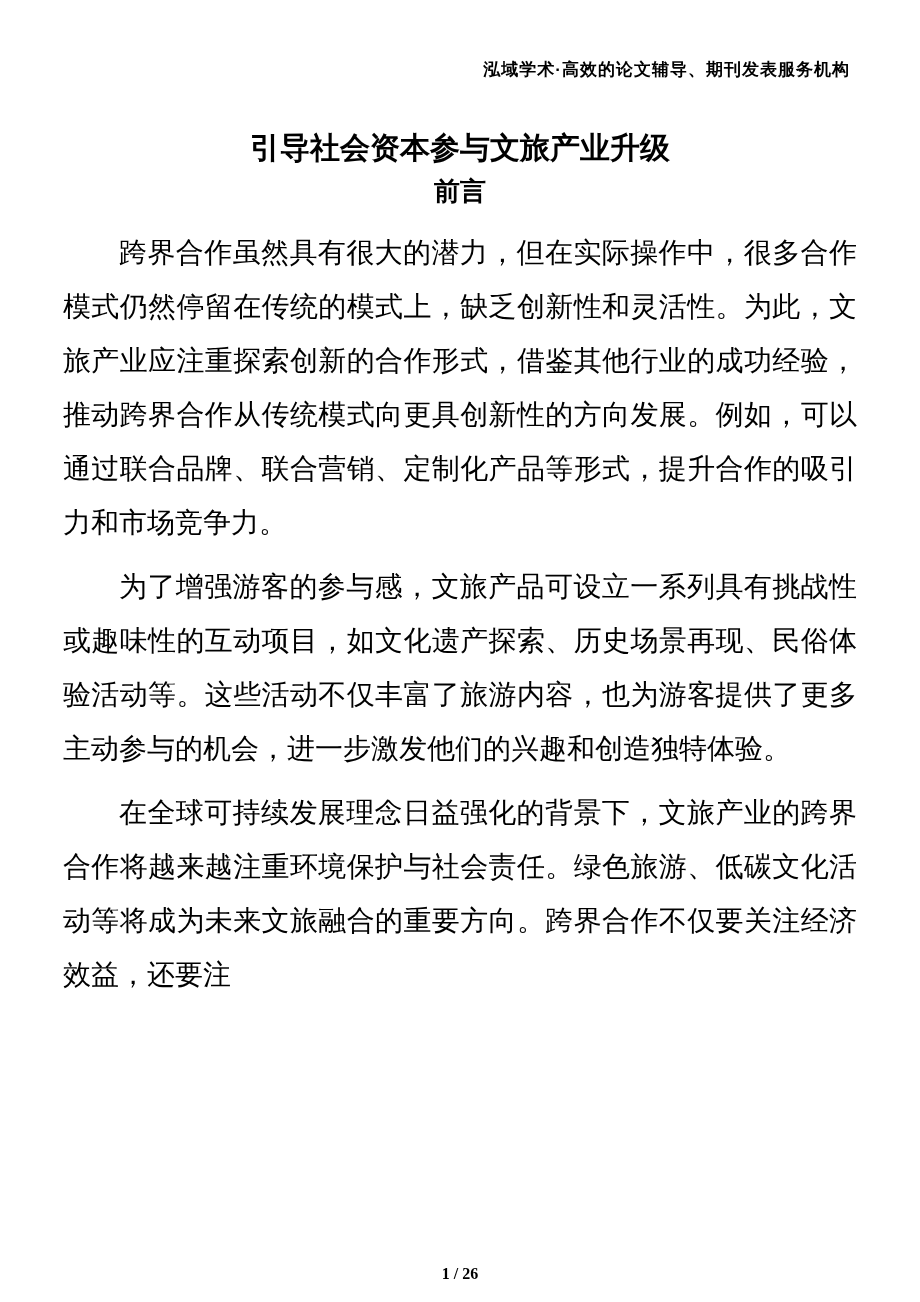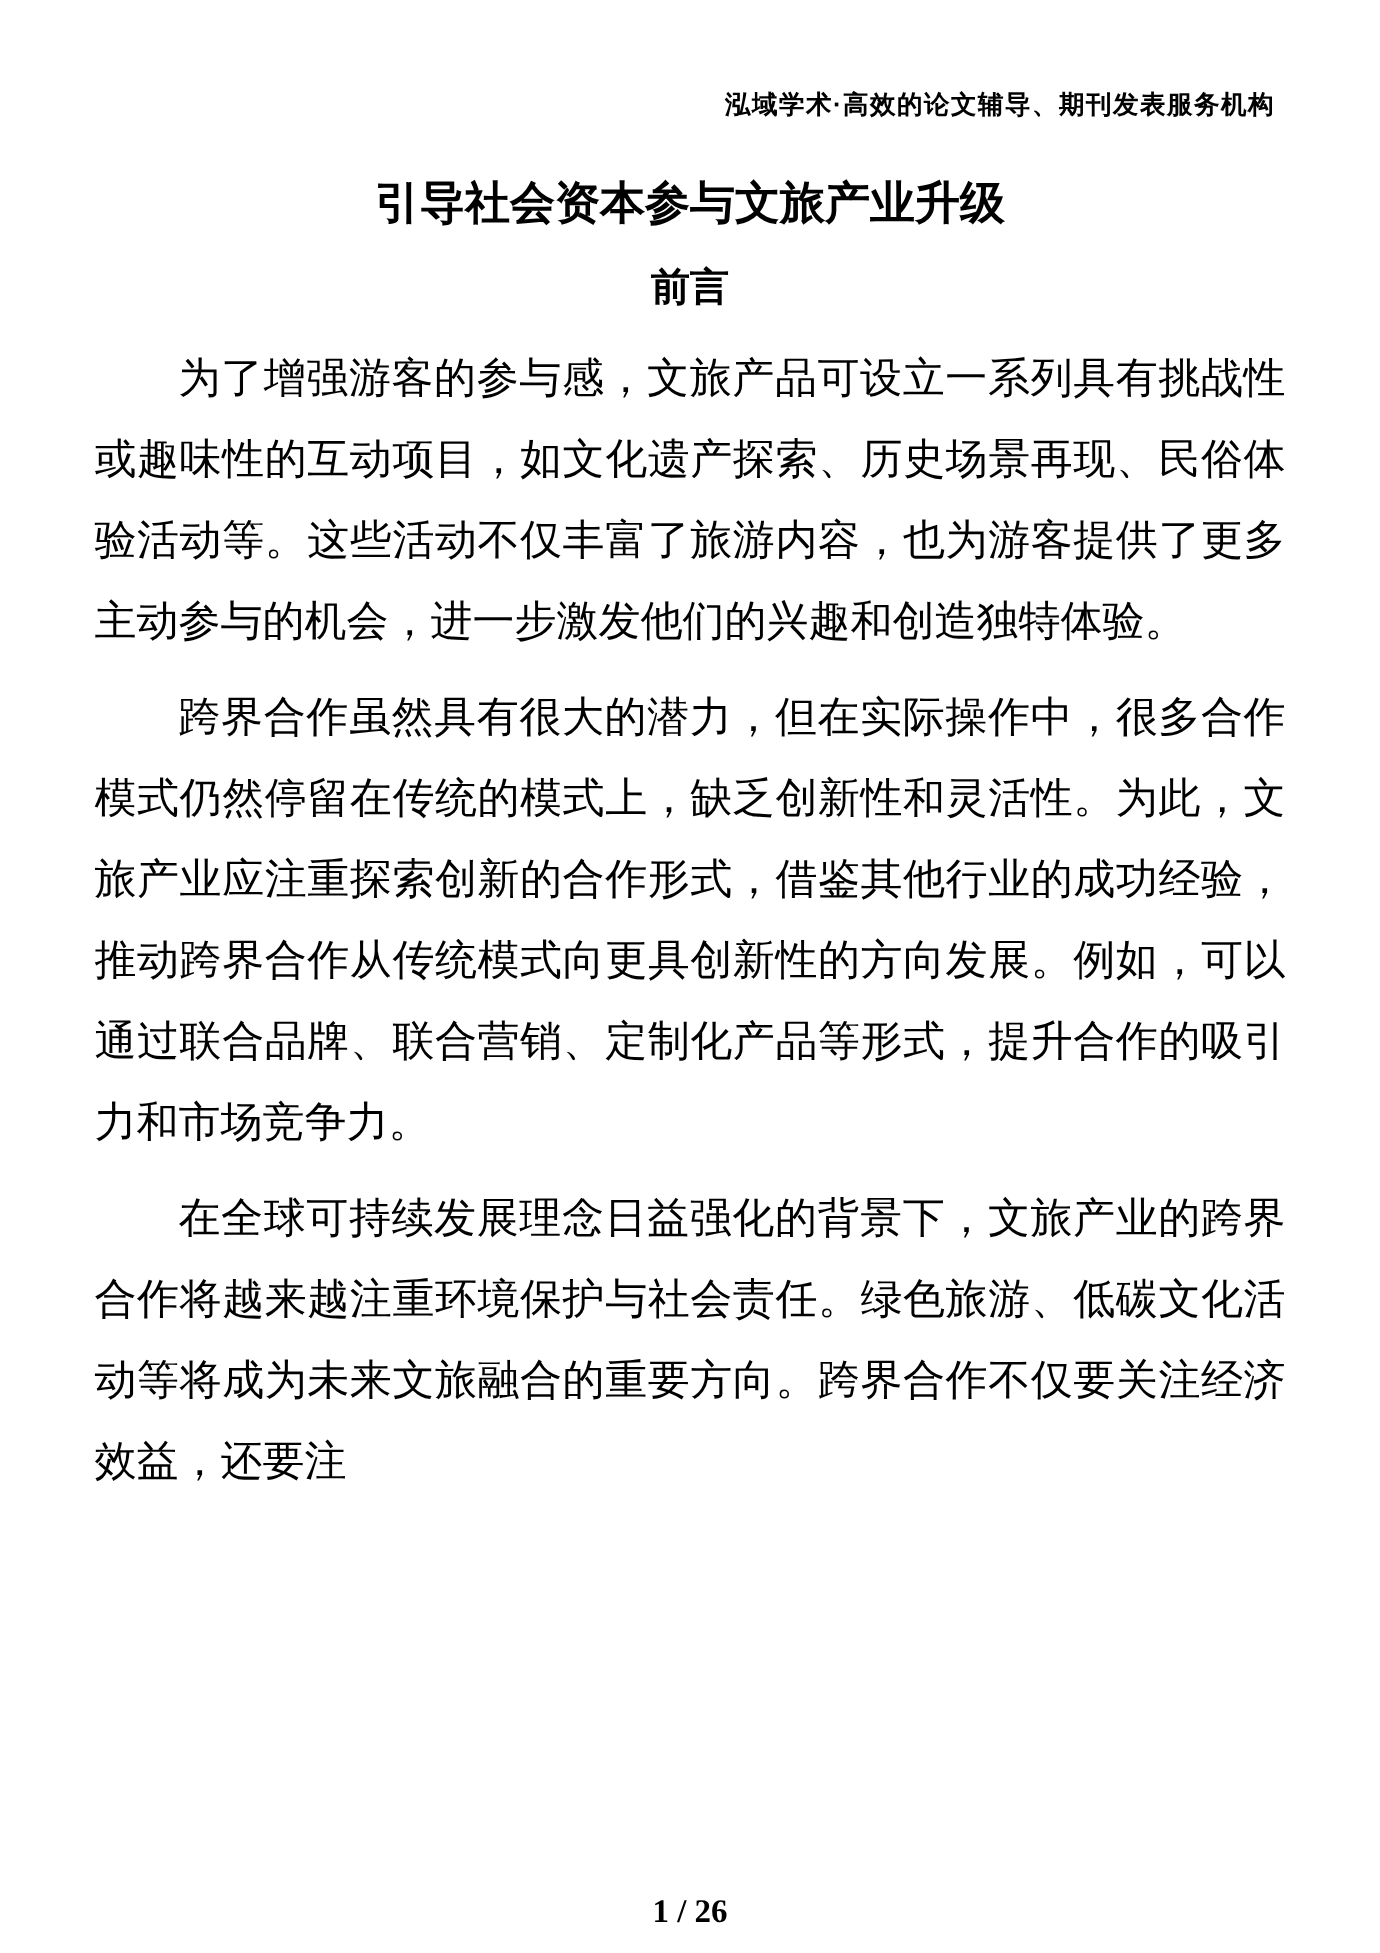--- a/index.html
+++ b/index.html
@@ -28,21 +28,21 @@
     font-weight: 700;
     font-size: 17px;
     letter-spacing: 1px;
     line-height: 24px;
   }
   .doc-title {
     position: absolute;
     top: 112px;
     left: 63px;
     right: 63px;
-    margin: 4px;
+    margin: 16px;
     text-align: center;
     font-family: "Liberation Sans", "DejaVu Sans", sans-serif;
     font-weight: 700;
     font-size: 30px;
     line-height: 40px;
   }
   .section-heading {
     position: absolute;
     top: 176px;
     left: 63px;
@@ -70,40 +70,40 @@
     word-break: break-all;
   }
   .page-footer {
     position: absolute;
     bottom: 19px;
     left: 0;
     width: 100%;
     text-align: center;
     font-family: "Liberation Serif", "DejaVu Serif", serif;
     font-weight: 700;
-    font-size: 22px;
+    font-size: 16px;
     line-height: 18px;
   }
 </style>
 </head>
 <body>
 
 <div class="page">
 
   <div class="page-header">
     <span>泓域学术·高效的论文辅导、期刊发表服务机构</span>
   </div>
 
   <h1 class="doc-title">引导社会资本参与文旅产业升级</h1>
 
   <h2 class="section-heading">前言</h2>
 
   <div class="body-text">
+    <p>跨界合作虽然具有很大的潜力，但在实际操作中，很多合作模式仍然停留在传统的模式上，缺乏创新性和灵活性。为此，文旅产业应注重探索创新的合作形式，借鉴其他行业的成功经验，推动跨界合作从传统模式向更具创新性的方向发展。例如，可以通过联合品牌、联合营销、定制化产品等形式，提升合作的吸引力和市场竞争力。</p>
     <p>为了增强游客的参与感，文旅产品可设立一系列具有挑战性或趣味性的互动项目，如文化遗产探索、历史场景再现、民俗体验活动等。这些活动不仅丰富了旅游内容，也为游客提供了更多主动参与的机会，进一步激发他们的兴趣和创造独特体验。</p>
-    <p>跨界合作虽然具有很大的潜力，但在实际操作中，很多合作模式仍然停留在传统的模式上，缺乏创新性和灵活性。为此，文旅产业应注重探索创新的合作形式，借鉴其他行业的成功经验，推动跨界合作从传统模式向更具创新性的方向发展。例如，可以通过联合品牌、联合营销、定制化产品等形式，提升合作的吸引力和市场竞争力。</p>
     <p>在全球可持续发展理念日益强化的背景下，文旅产业的跨界合作将越来越注重环境保护与社会责任。绿色旅游、低碳文化活动等将成为未来文旅融合的重要方向。跨界合作不仅要关注经济效益，还要注</p>
   </div>
 
   <div class="page-footer">
     <span>1 / 26</span>
   </div>
 
 </div>
 
 </body></html>

